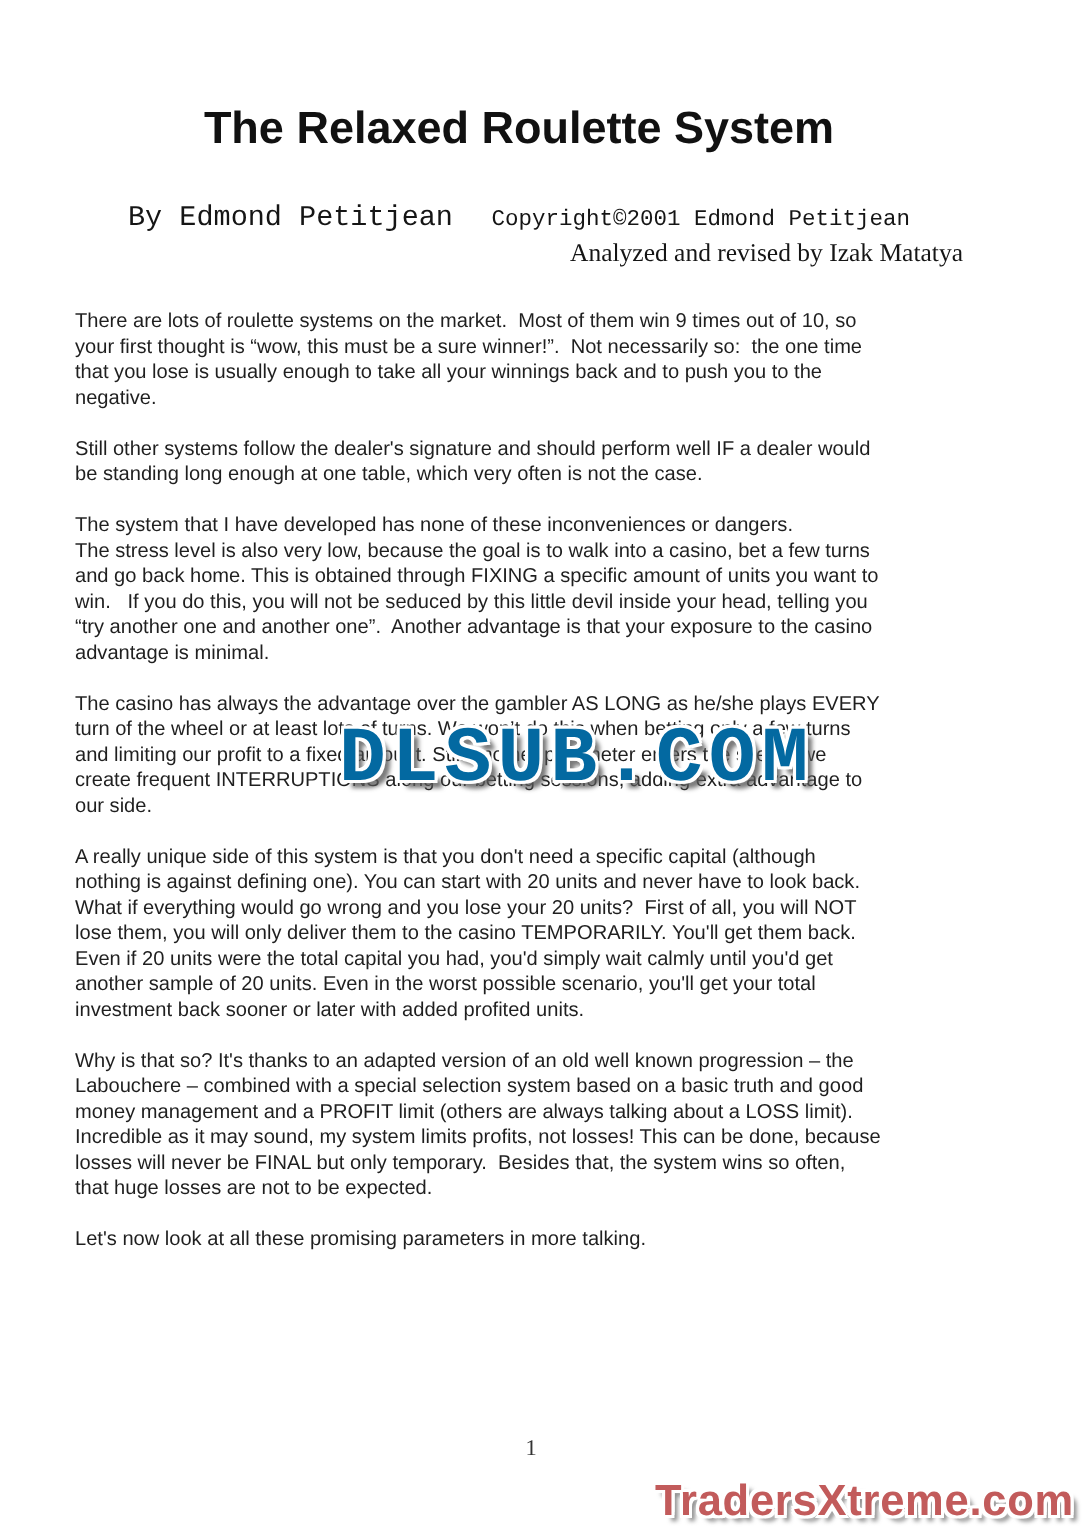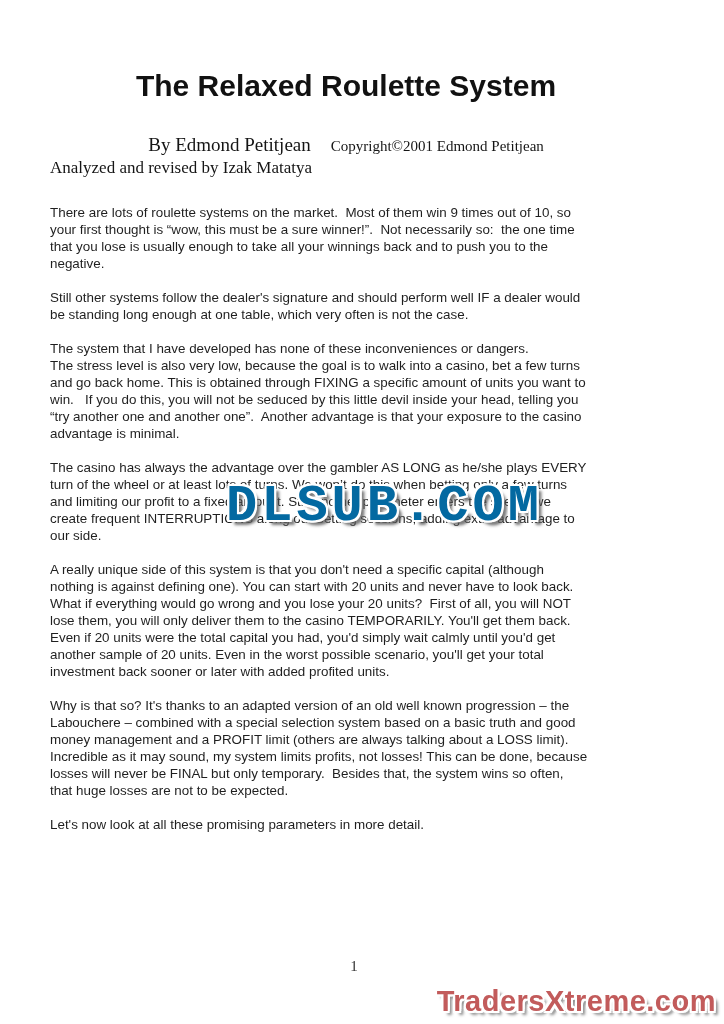--- a/index.html
+++ b/index.html
@@ -48,30 +48,30 @@
     text-align: center;
     font-family: "Liberation Sans", sans-serif;
     font-weight: bold;
     font-size: 30px;
     line-height: 36px;
     color: #111111;
   }
   .byline {
     margin-top: 30px;
     text-align: center;
-    font-family: Liberation Serif, serif;
+    font-family: Liberation Mono, monospace;
     line-height: 22px;
     color: #151515;
     white-space: nowrap;
   }
   .byline .author { font-size: 19px; }
   .byline .copyright { font-size: 15px; margin-left: 16px; }
   .revised {
     margin-top: 1px;
-    text-align: left;
+    text-align: right;
     font-family: "Liberation Serif", serif;
     font-size: 17px;
     line-height: 20px;
     color: #151515;
   }
 
   
   .body-text {
     margin-top: 26px;
     width: 650px; 
@@ -174,21 +174,21 @@
 lose them, you will only deliver them to the casino TEMPORARILY. You'll get them back.
 Even if 20 units were the total capital you had, you'd simply wait calmly until you'd get
 another sample of 20 units. Even in the worst possible scenario, you'll get your total
 investment back sooner or later with added profited units.</p>
       <p>Why is that so? It's thanks to an adapted version of an old well known progression – the
 Labouchere – combined with a special selection system based on a basic truth and good
 money management and a PROFIT limit (others are always talking about a LOSS limit).
 Incredible as it may sound, my system limits profits, not losses! This can be done, because
 losses will never be FINAL but only temporary.  Besides that, the system wins so often,
 that huge losses are not to be expected.</p>
-      <p>Let's now look at all these promising parameters in more detail.</p>
+      <p>Let's now look at all these promising parameters in more talking.</p>
     </div>
   </div>
 
   <div class="dlsub">DLSUB.COM</div>
 
   <div class="page-number">1</div>
 
   <div class="tradersxtreme">TradersXtreme.com</div>
 
 </div>

